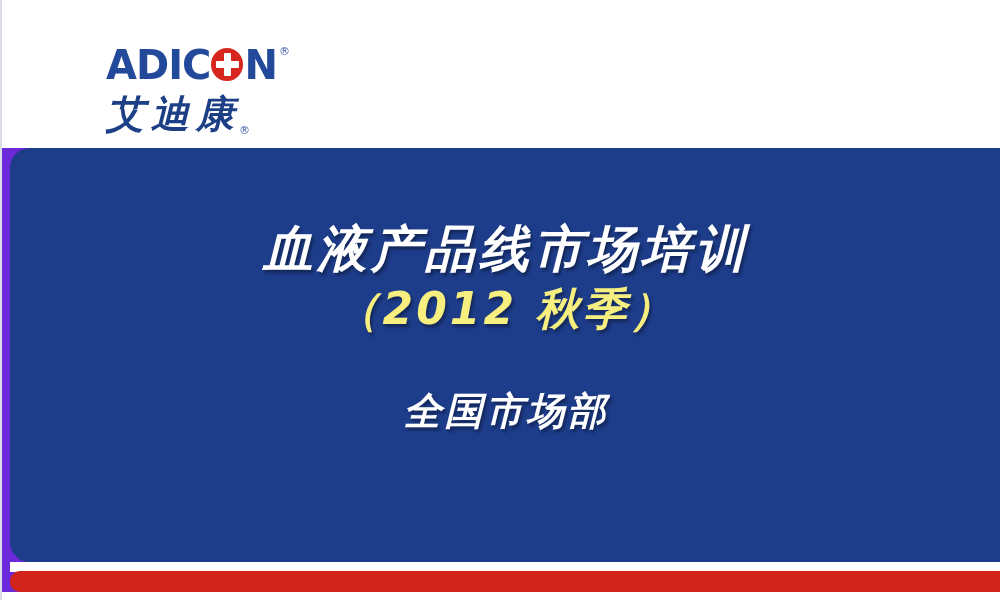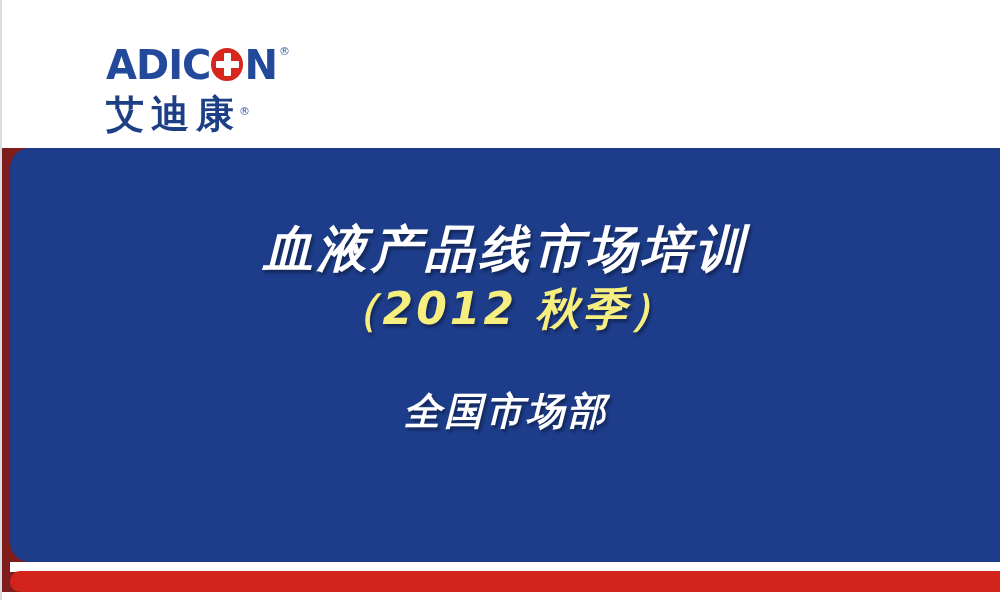--- a/index.html
+++ b/index.html
@@ -11,21 +11,21 @@
     width: 1000px;
     height: 600px;
     overflow: hidden;
     font-family: "DejaVu Sans", "Liberation Sans", sans-serif;
   }
 
   .slide {
     position: relative;
     width: 1000px;
     height: 600px;
-    background: #7f1d1d;
+    background: #6d28d9;
     overflow: hidden;
     border-left: 2px solid #d9dde6;
     box-sizing: border-box;
   }
 
   
   .header {
     position: absolute;
     left: 0;
     top: 0;
@@ -98,21 +98,22 @@
     line-height: 11px;
     color: #3a5ba8;
     margin-left: 2px;
     margin-top: 2px;
   }
 
   .logo-cn {
     position: relative;
     margin-top: 4px;
     display: flex;
-    align-items: flex-start;
+    align-items: flex-end;
+    font-style: italic;
   }
   .logo-cn-text {
     font-family: "DejaVu Sans", "Liberation Sans", sans-serif;
     font-weight: 700;
     font-size: 38px;
     line-height: 44px;
     letter-spacing: 7px;
     color: #1d3f86;
   }
   .logo-cn-reg {

